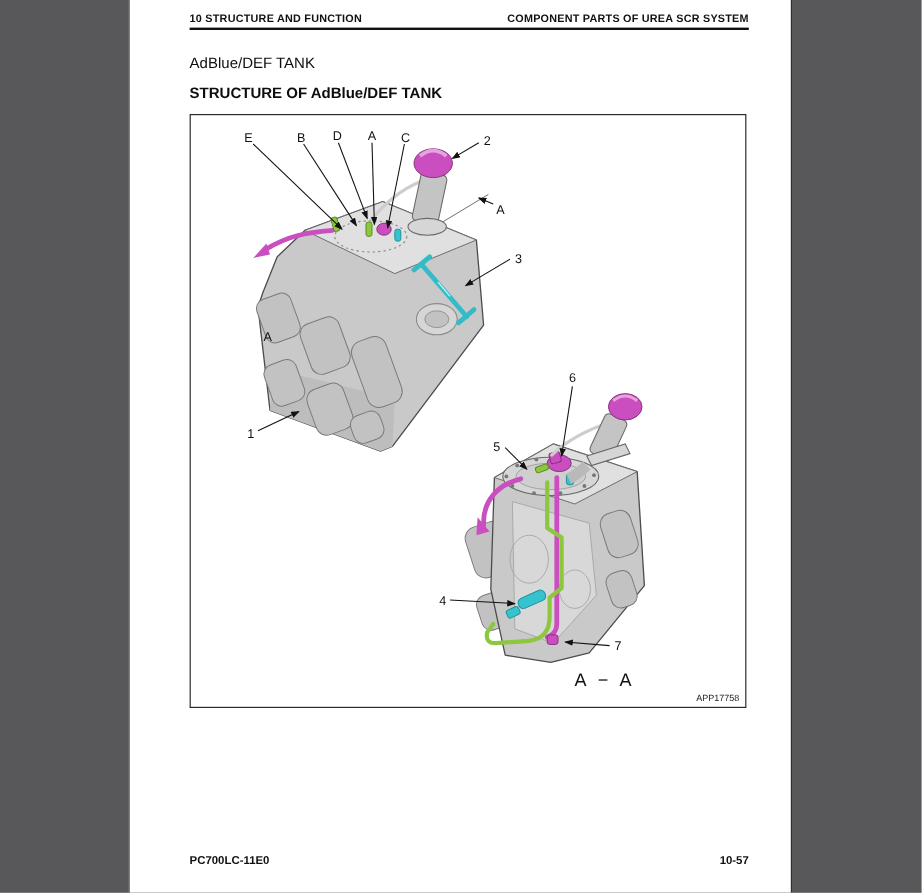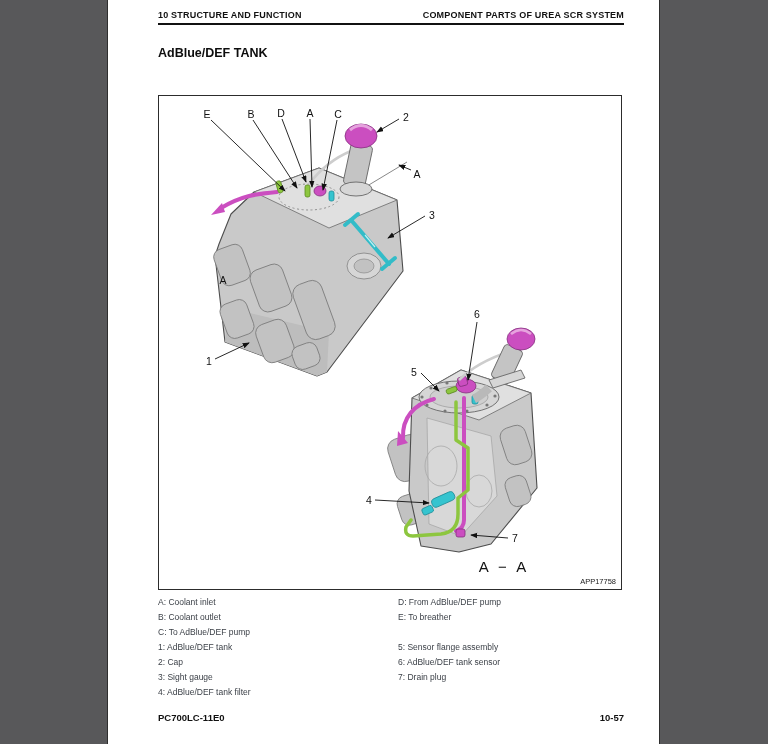--- a/index.html
+++ b/index.html
@@ -11,21 +11,21 @@
   }
   .hdr-left {
     position:absolute; left:50px; top:10px; font-size:9px; font-weight:bold; color:#111;
     letter-spacing:.2px; white-space:nowrap;
   }
   .hdr-right {
     position:absolute; right:35px; top:10px; font-size:9px; font-weight:bold; color:#111;
     letter-spacing:.2px; white-space:nowrap;text-align:center;
   }
   .hdr-rule { position:absolute; left:50px; right:35px; top:23px; height:2px; background:#111; }
-  .title   { position:absolute; left:50px; top:46px; font-size:12.5px; font-weight:bold; color:#0d0d0d; }
+  .title   { position:absolute; left:50px; top:46px; font-size:12.5px; font-weight:normal; color:#0d0d0d; }
   .subtitle{ position:absolute; left:50px; top:71px; font-size:12.5px; font-weight:bold; color:#0d0d0d; }
   .figure  {
     position:absolute; left:50px; top:95px; width:464px; height:495px;
     border:1px solid #2c2c2c; background:#fff;
   }
   .legend-col { position:absolute; font-size:8.5px; color:#3c4148; line-height:15px; white-space:nowrap; }
   .legend-left  { left:50px;  top:595px; }
   .legend-right { left:290px; top:595px; }
   .lrow { height:15px; }
   .ftr-left  { position:absolute; left:50px;  top:712px; font-size:9.5px; font-weight:bold; color:#111; }
@@ -53,20 +53,21 @@
 </head>
 <body>
 
 <div class="page">
 
   <span class="hdr-left">10 STRUCTURE AND FUNCTION</span>
   <span class="hdr-right">COMPONENT PARTS OF UREA SCR SYSTEM</span>
   <div class="hdr-rule"></div>
 
   <div class="title">AdBlue/DEF TANK</div>
+  <div class="subtitle">STRUCTURE OF AdBlue/DEF TANK</div>
 
   <div class="figure">
     <svg width="462" height="493" viewBox="0 0 462 493">
       <defs>
         <marker id="arr" markerWidth="9" markerHeight="8" refX="7" refY="3" orient="auto">
           <path d="M0,0 L8,3 L0,6 Z" fill="#111"></path>
         </marker>
       </defs>
 
       <g>
@@ -202,33 +203,16 @@
         <text class="lbl" x="318" y="222" text-anchor="middle">6</text>
         <text class="lbl" x="255" y="280" text-anchor="middle">5</text>
         <text class="lbl" x="210" y="408" text-anchor="middle">4</text>
         <text class="lbl" x="356" y="446" text-anchor="middle">7</text>
         <text class="sec" x="345" y="476" text-anchor="middle">A − A</text>
         <text class="code" x="457" y="488" text-anchor="end">APP17758</text>
       </g>
     </svg>
   </div>
 
-  <div class="legend-col legend-left">
-    <div class="lrow">A: Coolant inlet</div>
-    <div class="lrow">B: Coolant outlet</div>
-    <div class="lrow">C: To AdBlue/DEF pump</div>
-    <div class="lrow">1: AdBlue/DEF tank</div>
-    <div class="lrow">2: Cap</div>
-    <div class="lrow">3: Sight gauge</div>
-    <div class="lrow">4: AdBlue/DEF tank filter</div>
-  </div>
-  <div class="legend-col legend-right">
-    <div class="lrow">D: From AdBlue/DEF pump</div>
-    <div class="lrow">E: To breather</div>
-    <div class="lrow"></div>
-    <div class="lrow">5: Sensor flange assembly</div>
-    <div class="lrow">6: AdBlue/DEF tank sensor</div>
-    <div class="lrow">7: Drain plug</div>
-  </div>
 
   <span class="ftr-left">PC700LC-11E0</span>
   <span class="ftr-right">10-57</span>
 </div>
 
 </body></html>

